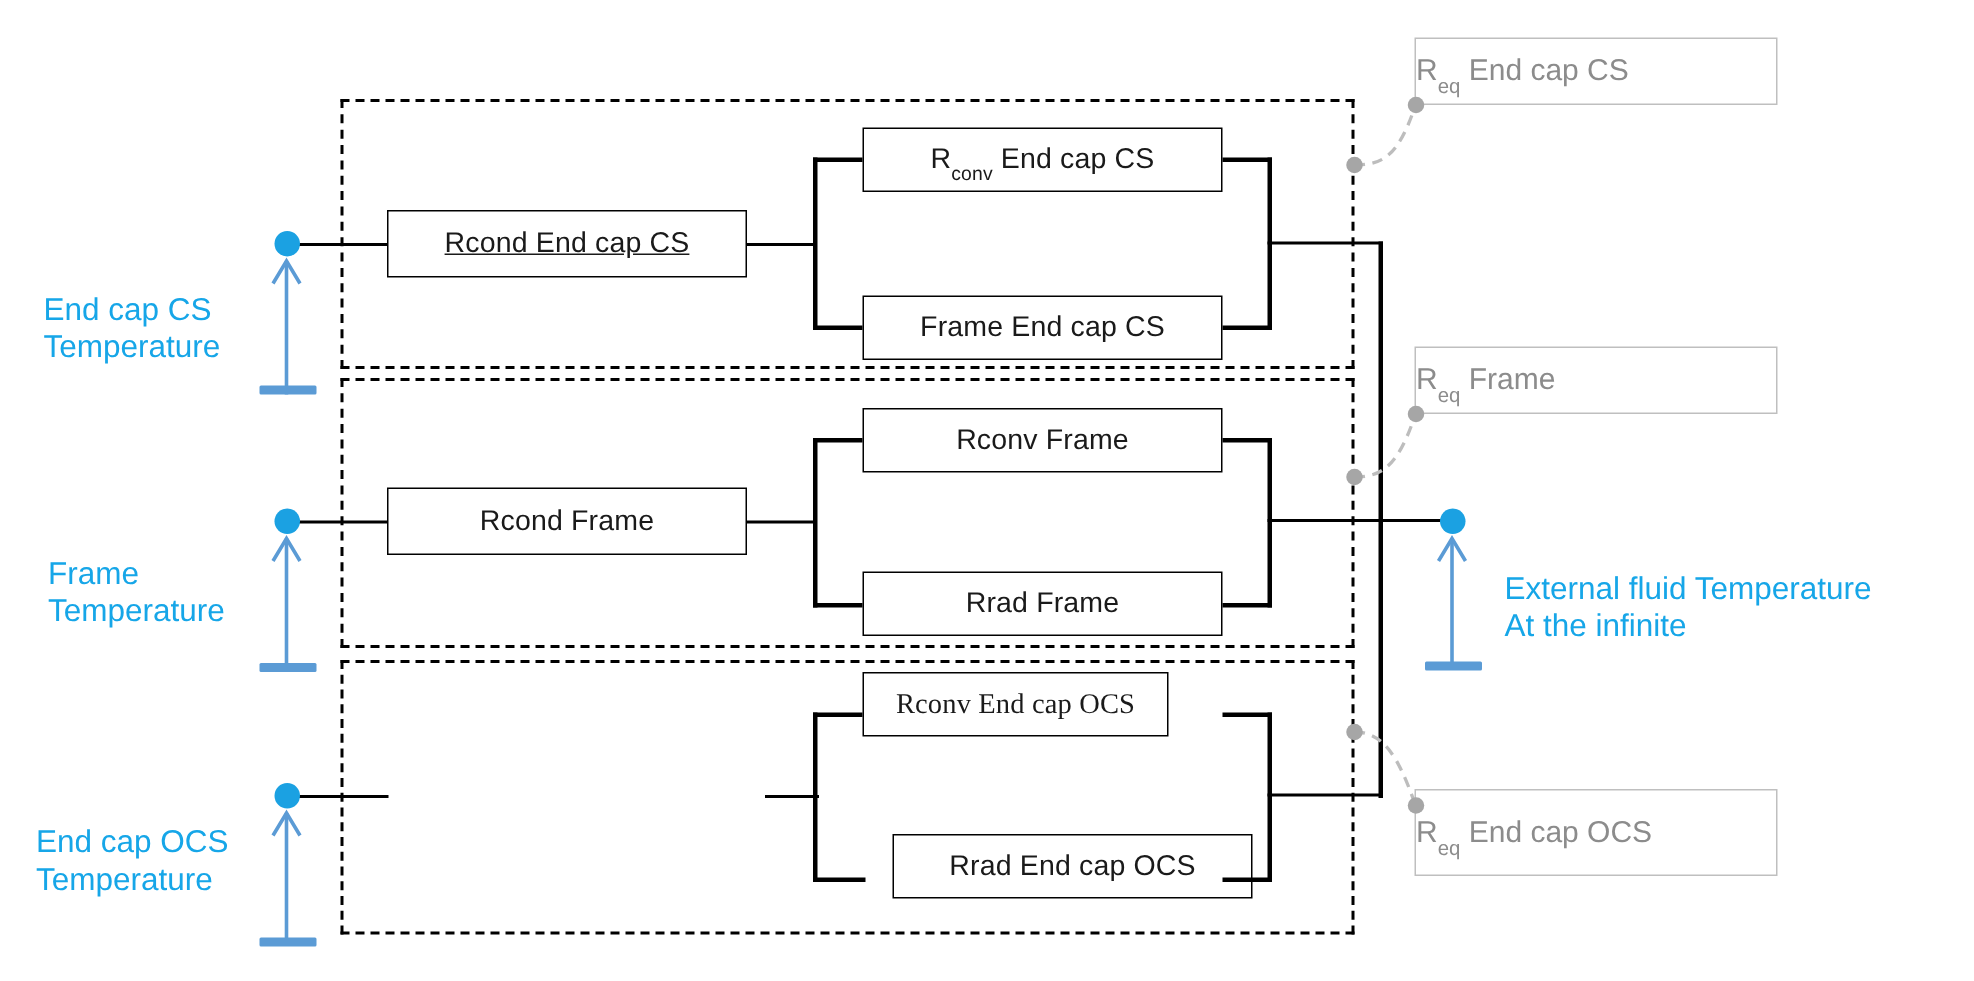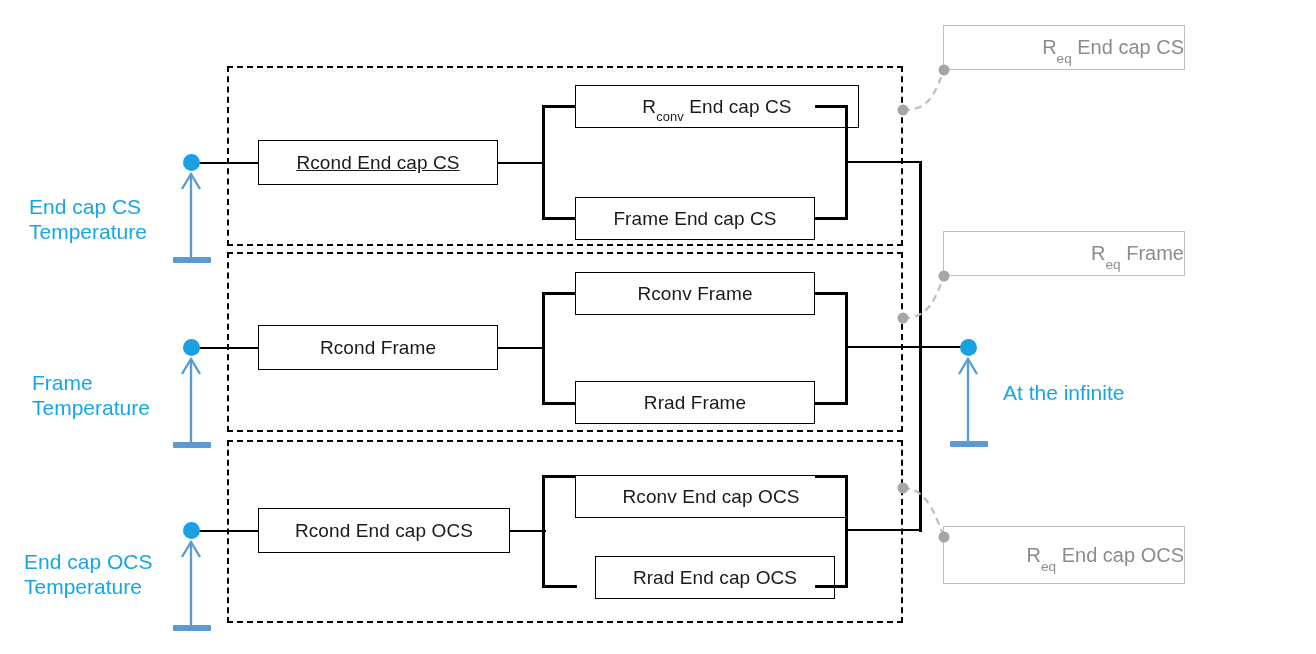--- a/index.html
+++ b/index.html
@@ -46,21 +46,21 @@
     top: 4px;
     left: 0px;
   }
 
   
   .eq-box {
     border: 1.3px solid #bfbfbf;
     background: #ffffff;
     display: flex;
     align-items: center;
-    justify-content: flex-end;
+    justify-content: flex-start;
     font-size: 20px;
     color: #8c8c8c;
     white-space: nowrap;
   }
   .eq-box .sub {
     font-size: 0.68em;
     vertical-align: sub;
     line-height: 0;
     position: relative;
     top: 4px;
@@ -102,21 +102,21 @@
   <div class="abs res-box" style="left:258px; top:140px; width:240px; height:45px;text-decoration:underline;">
     <span>Rcond End cap CS</span>
   </div>
 
   <div class="abs wire-h" style="left:498px; top:162px; width:46px;"></div>
 
   <div class="abs wire-v thick" style="left:542px; top:105px; height:115px;"></div>
   <div class="abs wire-h thick" style="left:542px; top:105px; width:35px;"></div>
   <div class="abs wire-h thick" style="left:542px; top:217px; width:35px;"></div>
 
-  <div class="abs res-box" style="left:575px; top:85px; width:284px; height:43px;">
+  <div class="abs res-box" style="left:575px; top:85px; width:240px; height:43px;">
     <span>
       <span>R</span><span class="sub">conv</span><span> End cap CS</span>
     </span>
   </div>
 
   <div class="abs res-box" style="left:575px; top:197px; width:240px; height:43px;">
     <span>Frame End cap CS</span>
   </div>
 
   <div class="abs wire-h thick" style="left:815px; top:105px; width:33px;"></div>
@@ -146,31 +146,28 @@
   </div>
 
   <div class="abs wire-h thick" style="left:815px; top:292px; width:33px;"></div>
   <div class="abs wire-h thick" style="left:815px; top:402px; width:33px;"></div>
   <div class="abs wire-v thick" style="left:845px; top:292px; height:113px;"></div>
 
   <div class="abs wire-h" style="left:845px; top:346px; width:123px;"></div>
 
   <div class="abs wire-h" style="left:191px; top:530px; width:68px;"></div>
 
-  <div class="abs res-box" style="left:258px; top:508px; width:252px; height:45px;">
-    <span>Rcond End cap OCS</span>
-  </div>
 
   <div class="abs wire-h" style="left:510px; top:530px; width:36px;"></div>
 
   <div class="abs wire-v thick" style="left:542px; top:475px; height:113px;"></div>
   <div class="abs wire-h thick" style="left:542px; top:475px; width:35px;"></div>
   <div class="abs wire-h thick" style="left:542px; top:585px; width:35px;"></div>
 
-  <div class="abs res-box" style="left:575px; top:475px; width:272px; height:43px;">
+  <div class="abs res-box" style="left:575px; top:448px; width:204px; height:43px;font-family:Liberation Serif, serif;">
     <span>Rconv End cap OCS</span>
   </div>
 
   <div class="abs res-box" style="left:595px; top:556px; width:240px; height:43px;">
     <span>Rrad End cap OCS</span>
   </div>
 
   <div class="abs wire-h thick" style="left:815px; top:475px; width:33px;"></div>
   <div class="abs wire-h thick" style="left:815px; top:585px; width:33px;"></div>
   <div class="abs wire-v thick" style="left:845px; top:475px; height:113px;"></div>
@@ -212,20 +209,21 @@
     <div>Temperature</div>
   </div>
 
   <div class="abs node-dot" style="left:960px; top:339px; width:17px; height:17px;"></div>
   <svg class="callout-svg" style="left:947px; top:350px;" width="44" height="100" viewBox="0 0 44 100">
     <line x1="21" y1="96" x2="21" y2="9" stroke="#5B9BD5" stroke-width="2.4"></line>
     <polyline points="12,24 21,9 30,24" fill="none" stroke="#5B9BD5" stroke-width="2.4"></polyline>
   </svg>
   <div class="abs src-ground" style="left:950px; top:441px; width:38px;"></div>
   <div class="abs blue-label" style="left:1003px; top:380px; text-align:left;">
+    <div>External fluid Temperature</div>
     <div>At the infinite</div>
   </div>
 
   <div class="abs eq-box" style="left:943px; top:25px; width:242px; height:45px;">
     <span>
       <span>R</span><span class="sub">eq</span><span> End cap CS</span>
     </span>
   </div>
   <svg class="callout-svg" style="left:890px; top:60px;" width="80" height="70" viewBox="0 0 80 70">
     <path d="M13,50 C 32,50 42,44 53,12" fill="none" stroke="#bdbdbd" stroke-width="2.2" stroke-dasharray="7,5"></path>

